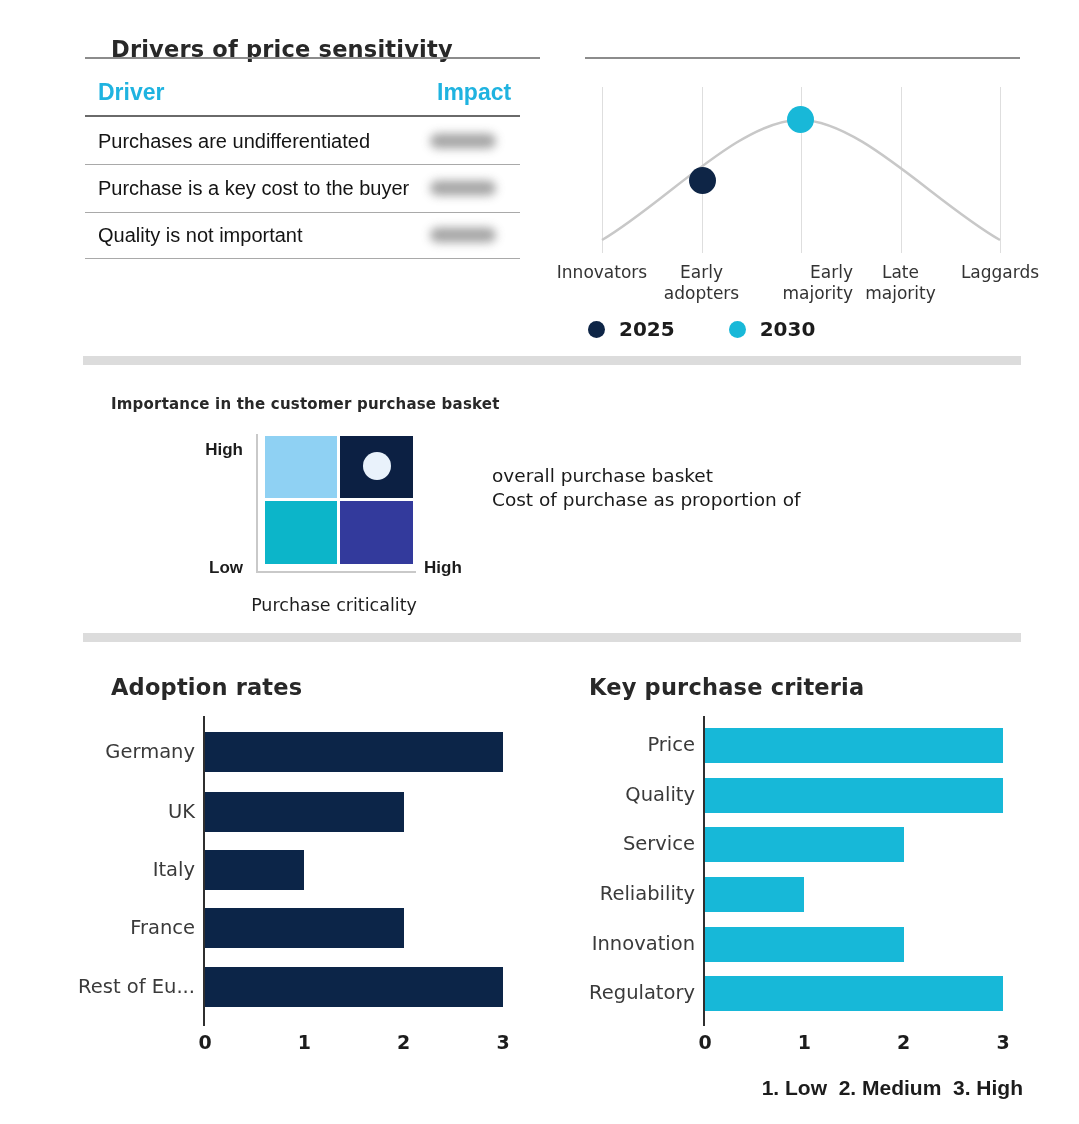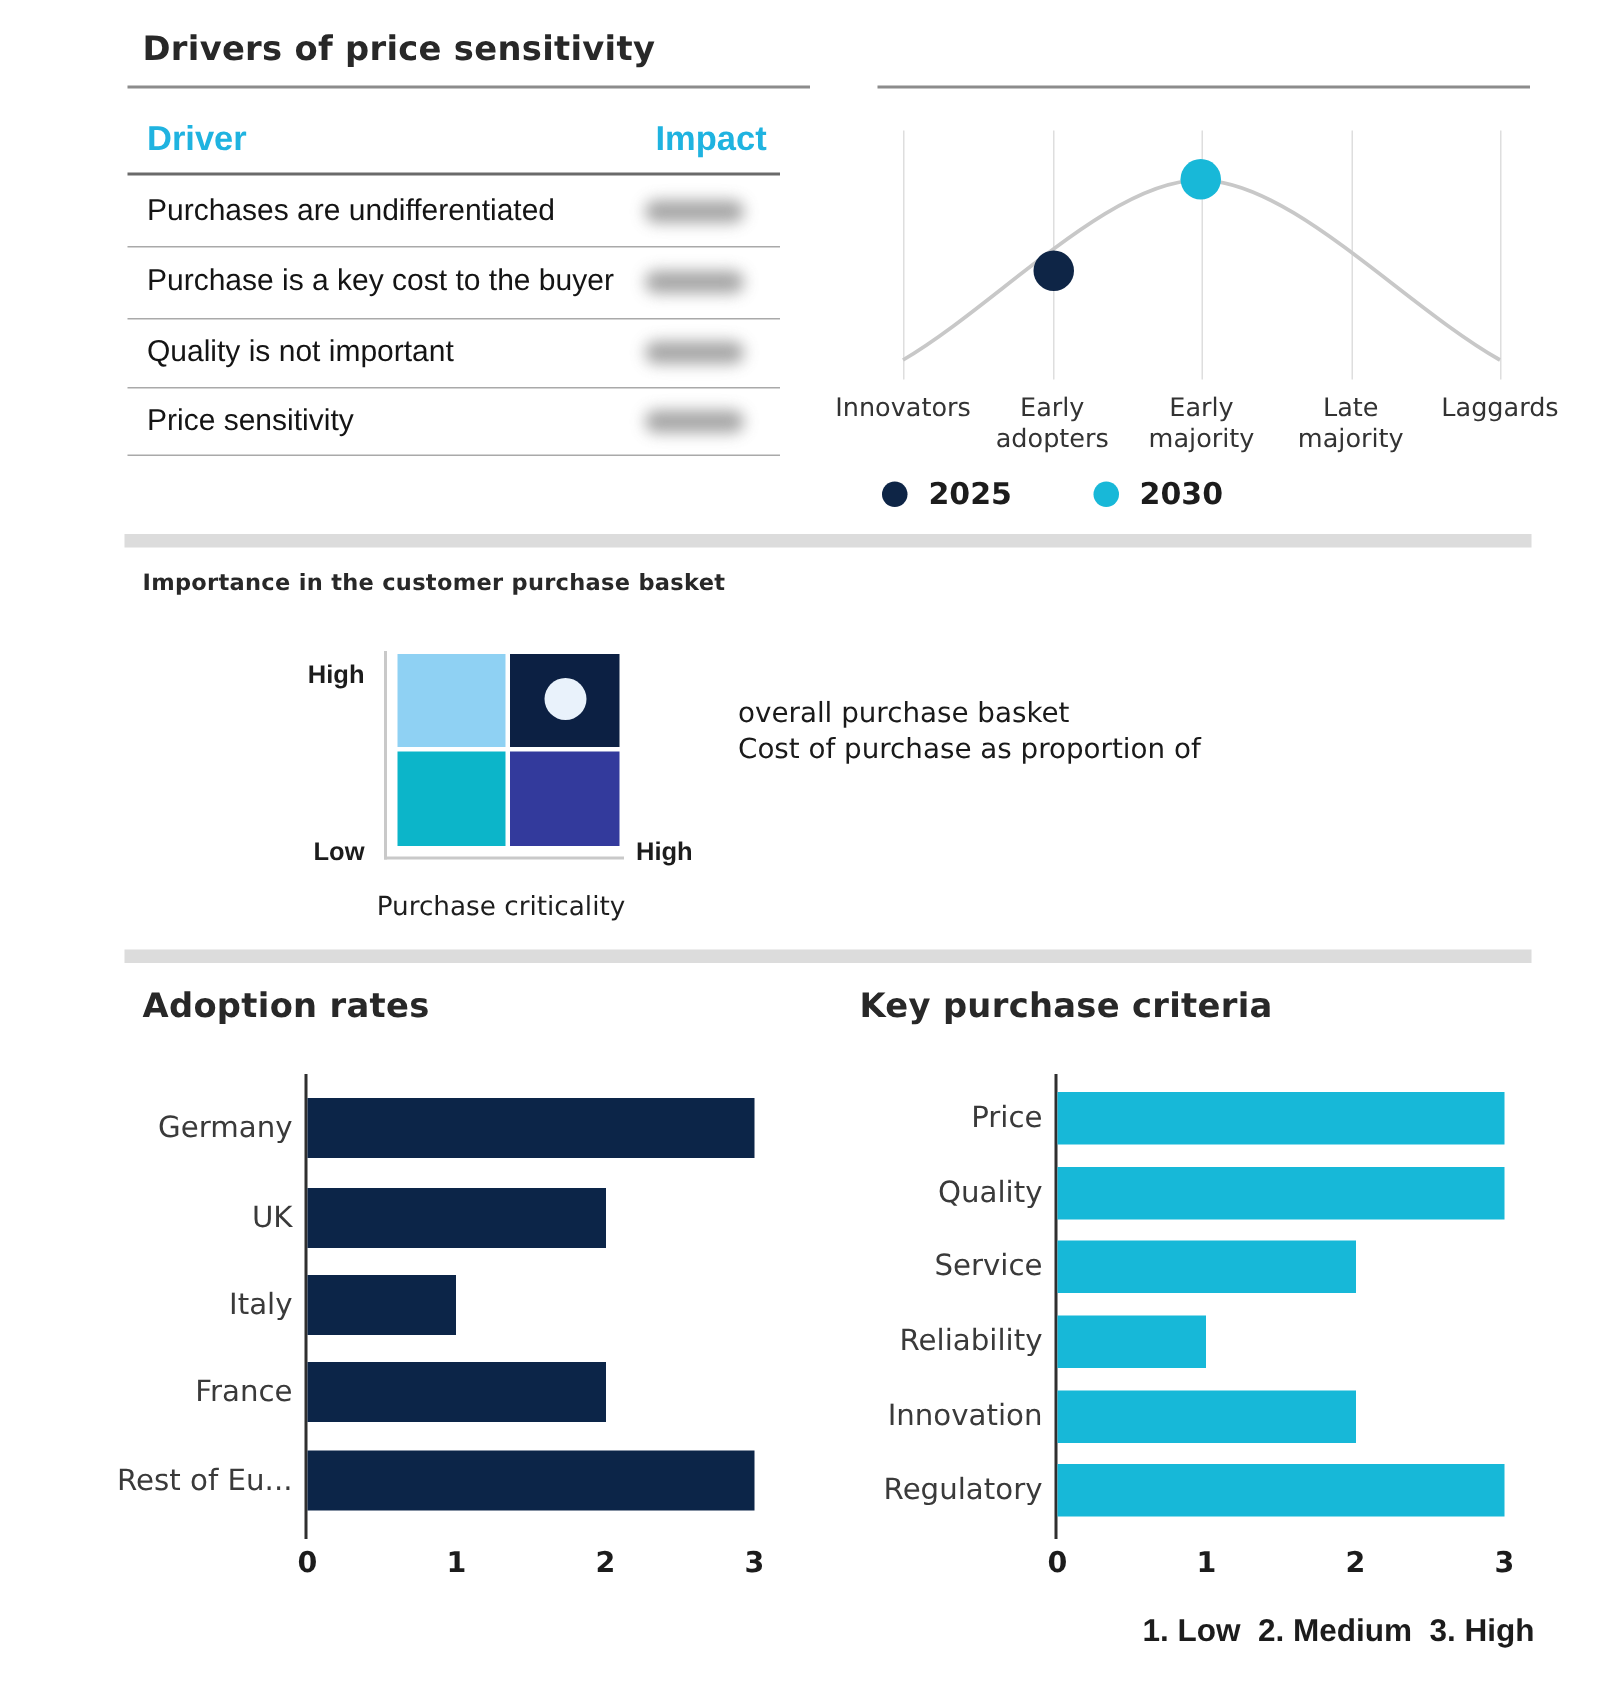--- a/index.html
+++ b/index.html
@@ -1,19 +1,19 @@
 <!DOCTYPE html>
 <html><head>
 <meta charset="utf-8">
 <style>
   html,body{margin:0;padding:0;background:#ffffff;}
   .page{position:relative;width:1079px;height:1124px;background:#fff;overflow:hidden;
         font-family:"DejaVu Sans",sans-serif;color:#252525;}
   .abs{position:absolute;}
-  .ttl{position:absolute;margin:0;font-size:22.5px;font-weight:bold;color:#282828;letter-spacing:.2px;
+  .ttl{position:absolute;margin:16px;font-size:22.5px;font-weight:bold;color:#282828;letter-spacing:.2px;
        font-family:"DejaVu Sans",sans-serif;}
   .ttl-rule{position:absolute;height:2px;background:#8c8c8c;}
   .divider{position:absolute;left:83px;width:938px;height:9px;background:#dcdcdc;}
   
   .thead{position:absolute;font-family:"Liberation Sans",sans-serif;font-weight:bold;font-size:23px;}
   .thead-rule{position:absolute;height:2px;background:#6a6a6a;}
   .trow{position:absolute;left:85px;width:435px;border-bottom:1px solid #a9a9a9;}
   .trow .cell{position:absolute;left:13px;top:50%;transform:translateY(-50%);
         font-family:"Liberation Sans",sans-serif;font-size:20px;color:#141414;white-space:nowrap;}
   .blurblob{position:absolute;left:345px;top:50%;transform:translateY(-50%);width:66px;height:15px;
@@ -58,24 +58,20 @@
     <span class="blurblob"></span>
   </div>
   <div class="trow" style="top:164px;height:48px;">
     <span class="cell">Purchase is a key cost to the buyer</span>
     <span class="blurblob"></span>
   </div>
   <div class="trow" style="top:212px;height:46px;">
     <span class="cell">Quality is not important</span>
     <span class="blurblob"></span>
   </div>
-  <div class="trow" style="top:258px;height:45px;">
-    <span class="cell">Price sensitivity</span>
-    <span class="blurblob"></span>
-  </div>
 
   <div class="ttl-rule" style="left:585px;top:57px;width:435px;"></div>
 
   <div class="abs" style="left:602px;top:87px;width:398px;height:166px;">
     <div class="gridline" style="left:0%;"></div>
     <div class="gridline" style="left:25%;"></div>
     <div class="gridline" style="left:50%;"></div>
     <div class="gridline" style="left:75%;"></div>
     <div class="gridline" style="left:100%;"></div>
   </div>
@@ -83,21 +79,21 @@
   <svg style="left:580px;top:80px;" width="440" height="180" viewBox="580 80 440 180">
     <path d="M602,240 C665,203 740,120 800,120 C860,120 935,203 1000,240" fill="none" stroke="#c8c8c8" stroke-width="2.5"></path>
   </svg>
 
   <div class="lc-dot" style="left: 689px; top: 167px; width: 27px; height: 27px; background-color: rgb(14, 37, 70);"></div>
   <div class="lc-dot" style="left: 787px; top: 106px; width: 27px; height: 27px; background-color: rgb(24, 184, 216);"></div>
 
   <div class="abs" style="left:602px;top:262px;width:398px;">
     <span class="stage" style="left:0%;">Innovators</span>
     <span class="stage" style="left:25%;">Early adopters</span>
-    <span class="stage" style="left:50%;">Early majority</span>
+    <span class="stage" style="left:50%;text-align:right;">Early majority</span>
     <span class="stage" style="left:75%;">Late majority</span>
     <span class="stage" style="left:100%;">Laggards</span>
   </div>
 
   <div class="legend" style="left:588px;top:317px;">
     <span class="ldot" style="background-color: rgb(14, 37, 70);"></span>
     <span class="llab">2025</span>
     <span class="lgap"></span>
     <span class="ldot" style="background-color: rgb(24, 184, 216);"></span>
     <span class="llab">2030</span>

